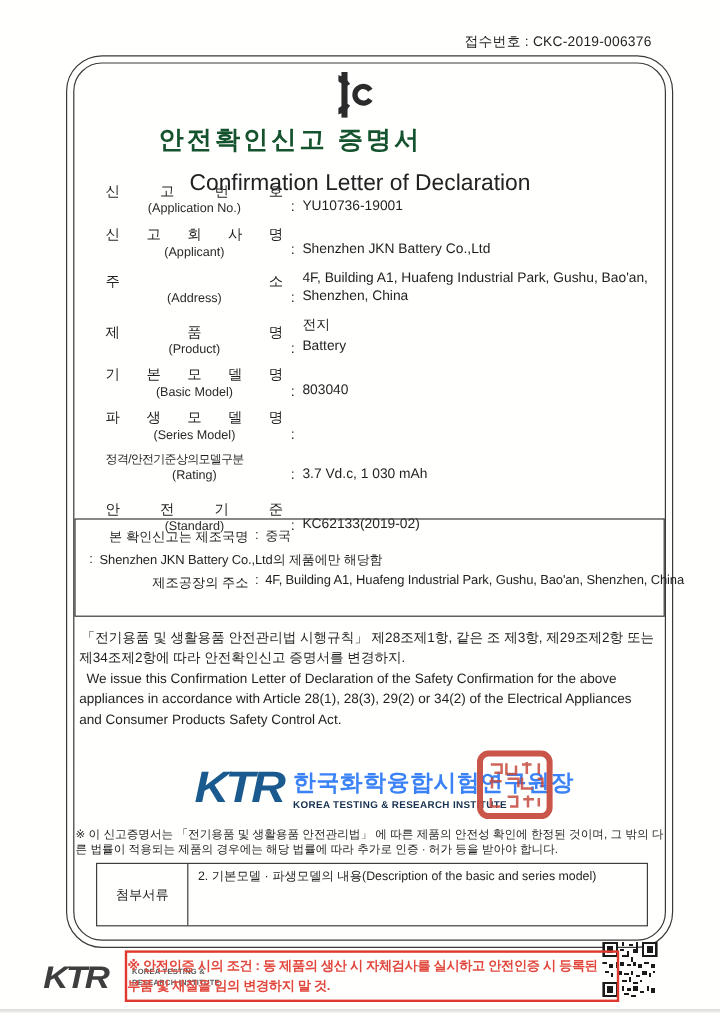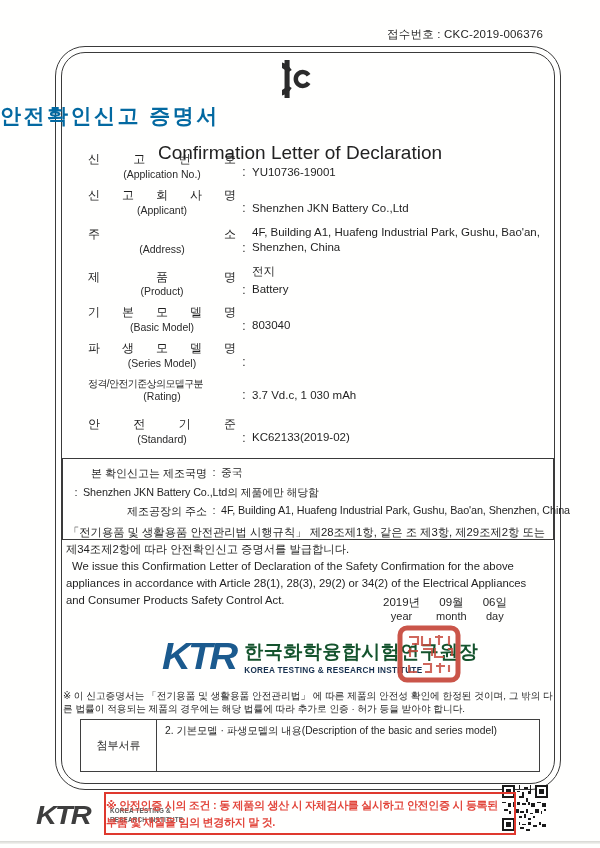--- a/index.html
+++ b/index.html
@@ -9,57 +9,57 @@
 
   .receipt-no { position:absolute; top:27px; right:57px; font-size:11.5px; letter-spacing:0.2px; color:#1f1f1f; }
 
   .border-outer { position:absolute; left:55px; top:46px; width:506px; height:744px;
     border:1.6px solid #3a3a3a; border-radius:30px; }
   .border-inner { position:absolute; left:61px; top:52px; width:494px; height:732px;
     border:1.6px solid #3a3a3a; border-radius:24px; }
 
   .kc-mark { position:absolute; left:282px; top:56px; width:38px; height:46px; }
 
-  .title-kr { position:absolute; left:0; top:102px; width:484px; text-align:left;
-    font-size:21px; font-weight:700; letter-spacing:2.5px; color:#0369a1; }
+  .title-kr { position:absolute; left:0; top:102px; width:484px; text-align:center;
+    font-size:21px; font-weight:700; letter-spacing:2.5px; color:#14532d; }
   .title-en { position:absolute; left:0; top:142px; width:600px; text-align:center;
     font-size:19px; font-weight:500; color:#222; }
 
   .fields { position:absolute; left:88px; top:153px; width:452px; }
   .field-row { display:flex; align-items:flex-end; margin-bottom:9px; }
   .label-col { width:148px; flex:none; }
   .klabel { font-size:12px; color:#1f1f1f; text-align:justify; text-align-last:justify; line-height:1.15; }
   .sublabel { font-size:10.5px; color:#2a2a2a; text-align:center; margin-top:1px; }
   .colon { width:16px; flex:none; text-align:center; font-size:12px; line-height:1.2; }
   .fvalue { flex:1; font-size:11.5px; line-height:1.3; color:#1f1f1f; padding-top:0.5px; }
   .fvalue .v2 { display:block; margin-top:3px; }
   .field-row:nth-child(7) .klabel { font-size:10px; letter-spacing:-0.6px; text-align-last:auto; white-space:nowrap; }
   .field-row:nth-child(8) { margin-top:16px; }
 
-  .mbox { position:absolute; left:62px; top:458px; width:492px; height:82px;
+  .mbox { position:absolute; left:62px; top:432px; width:492px; height:82px;
     border:1.6px solid #3a3a3a; padding:7px 10px 0 6px; }
   .mline { display:flex; margin-bottom:4.5px; }
   .mlabel { width:138px; flex:none; text-align:right; font-size:11px; color:#1f1f1f; }
   .mcolon { width:14px; flex:none; text-align:center; font-size:11px; }
   .mvalue { flex:1; font-size:10.8px; letter-spacing:-0.1px; white-space:nowrap; color:#1f1f1f; }
 
   .statement { position:absolute; left:66px; top:524px; width:481px; font-size:11.3px; line-height:1.5; color:#1f1f1f; }
   .statement .kr { text-indent:2px; }
   .statement .en { text-indent:6px; }
 
   .date-block { position:absolute; left:383px; top:595px; display:flex; gap:16px; }
   .date-col { text-align:center; }
   .date-col .dv { font-size:11.5px; color:#1f1f1f; }
   .date-col .dl { font-size:11px; color:#2a2a2a; }
 
   .issuer { position:absolute; left:162px; top:636px; display:flex; align-items:center; gap:9px; }
   .ktr-logo { font-size:40px; font-weight:800; font-style:italic; letter-spacing:-3px;
     color:#1b5a8e; line-height:1; transform:scaleY(0.92); }
   .org { padding-top:2px; }
-  .org-kr { font-size:19px; font-weight:700; letter-spacing:0.5px; color:#14532d; }
+  .org-kr { font-size:19px; font-weight:700; letter-spacing:0.5px; color:#3b82f6; }
   .org-en { font-size:8.2px; font-weight:700; letter-spacing:0.3px; color:#16304f; margin-top:1px; }
   .seal { position:absolute; left:397px; top:625px; width:64px; height:58px; z-index:3; opacity:0.92; }
 
   .footnote { position:absolute; left:63px; top:689px; width:491px; font-size:9.7px;
     line-height:1.38; color:#1f1f1f; }
 
   .attach { position:absolute; left:80px; top:719px; width:460px; height:53px;
     border:1.6px solid #3f3f3f; display:flex; }
   .attach-head { width:76px; flex:none; border-right:1.6px solid #3f3f3f;
     display:flex; align-items:center; justify-content:center; font-size:11px; color:#1f1f1f; }
@@ -176,38 +176,24 @@
       <div class="mvalue">Shenzhen JKN Battery Co.,Ltd의 제품에만 해당함</div>
     </div>
     <div class="mline">
       <div class="mlabel">제조공장의 주소</div>
       <div class="mcolon">:</div>
       <div class="mvalue">4F, Building A1, Huafeng Industrial Park, Gushu, Bao'an, Shenzhen, China</div>
     </div>
   </div>
 
   <div class="statement">
-    <div class="kr">「전기용품 및 생활용품 안전관리법 시행규칙」 제28조제1항, 같은 조 제3항, 제29조제2항 또는 제34조제2항에 따라 안전확인신고 증명서를 발급합니다.</div>
+    <div class="kr">「전기용품 및 생활용품 안전관리법 시행규칙」 제28조제1항, 같은 조 제3항, 제29조제2항 또는 제34조제2항에 따라 안전확인신고 증명서를 변경하지.</div>
     <div class="en">We issue this Confirmation Letter of Declaration of the Safety Confirmation for the above appliances in accordance with Article 28(1), 28(3), 29(2) or 34(2) of the Electrical Appliances and Consumer Products Safety Control Act.</div>
   </div>
 
-  <div class="date-block">
-    <div class="date-col">
-      <div class="dv">2019년</div>
-      <div class="dl">year</div>
-    </div>
-    <div class="date-col">
-      <div class="dv">09월</div>
-      <div class="dl">month</div>
-    </div>
-    <div class="date-col">
-      <div class="dv">06일</div>
-      <div class="dl">day</div>
-    </div>
-  </div>
 
   <div class="issuer">
     <div class="ktr-logo">KTR</div>
     <div class="org">
       <div class="org-kr">한국화학융합시험연구원장</div>
       <div class="org-en">KOREA TESTING &amp; RESEARCH INSTITUTE</div>
     </div>
   </div>
 
   <svg class="seal" viewBox="0 0 64 58">

